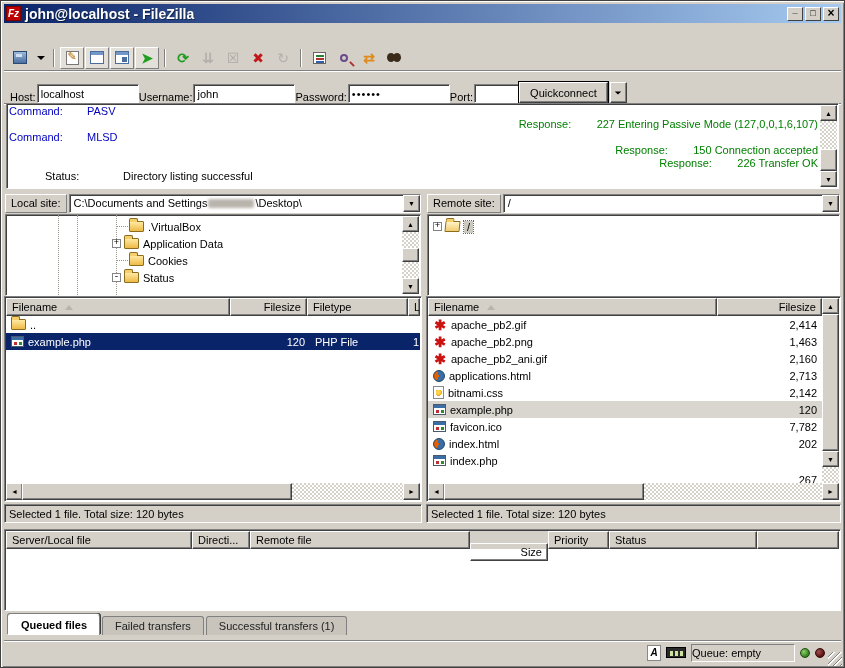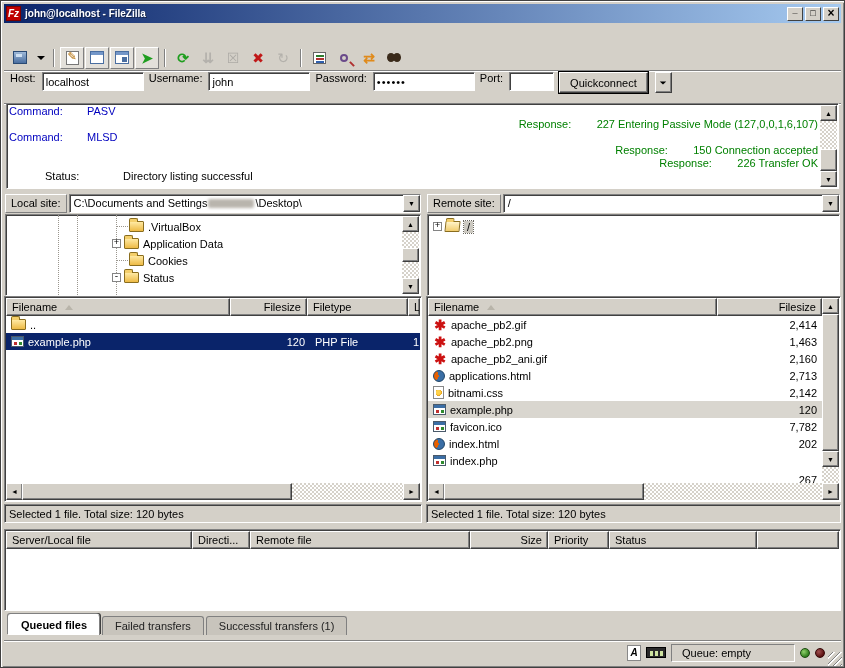--- a/index.html
+++ b/index.html
@@ -9,21 +9,21 @@
   .window { position:relative; width:845px; height:668px; background:#d4d0c8;
     border:1px solid #404040;
     box-shadow: inset 1px 1px 0 #ffffff, inset 2px 2px 0 #d4d0c8, inset -1px -1px 0 #808080; }
 
   
   .titlebar { position:absolute; left:3px; top:3px; right:3px; height:19px;
     background:linear-gradient(90deg,#0a246a,#a6caf0); display:flex; align-items:center; padding:0 2px; }
   .fz-logo { width:15px; height:15px; background:#bf0000; color:#fff; font-weight:bold;
     font-size:10px; display:flex; align-items:center; justify-content:center;
     border:1px solid #7a0000; margin-right:4px; font-style:italic; }
-  .title-text { color:#fff; font-weight:bold; font-size:10px; flex:1;
+  .title-text { color:#fff; font-weight:bold; font-size:14px; flex:1;
     text-shadow:1px 1px 0 rgba(0,0,0,.45); white-space:nowrap; }
   .win-btns { display:flex; gap:2px; }
   .win-btn { width:16px; height:14px; background:#d4d0c8; border:1px solid;
     border-color:#fff #404040 #404040 #fff; font-size:9px; line-height:11px;
     text-align:center; font-weight:bold; cursor:default; }
   .win-btn.min::before{content:"_"; position:relative; top:-3px;}
   .win-btn.max::before{content:"□";}
   .win-btn.close::before{content:"×"; font-size:12px; line-height:10px;}
 
   
@@ -54,21 +54,21 @@
   .magnifier { width:8px; height:8px; border:2px solid #6a4a8a; border-radius:50%; position:relative; }
   .magnifier::after { content:""; position:absolute; left:7px; top:7px; width:6px; height:2px; background:#b03030; transform:rotate(45deg); }
   .binocs { width:14px; height:9px; position:relative; }
   .binocs::before,.binocs::after { content:""; position:absolute; top:0; width:8px; height:9px; background:#3a2a1a; border-radius:50%; }
   .binocs::before{left:0;} .binocs::after{right:0;}
   .ico-filter { width:13px; height:12px; background:#fff; border:1px solid #666; position:relative; }
   .ico-filter::before { content:""; position:absolute; left:2px; top:2px; width:8px; height:2px; background:#2f7d2f; box-shadow:0 3px 0 #b03030, 0 6px 0 #2f5fad; }
 
   
   .quickbar { position:absolute; left:3px; top:71px; right:3px; height:32px;
-    display:flex; align-items:flex-start; padding-left:6px; gap:5px;
+    display:flex; align-items:flex-end; padding-left:6px; 
     border-bottom:1px solid #808080; box-shadow:0 1px 0 #fff; }
   .q-label { margin-right:1px; }
   .q-input { height:19px; background:#fff; border:1px solid; border-color:#808080 #fff #fff #808080;
     box-shadow:inset 1px 1px 0 #404040; font-family:"Liberation Sans",sans-serif; font-size:11px; padding:0 3px; }
   .q-host{width:102px;} .q-user{width:102px;} .q-pass{width:102px; letter-spacing:1px;} .q-port{width:45px;}
   .qc-btn { height:21px; padding:0 10px; background:#d4d0c8; border:1px solid;
     border-color:#fff #404040 #404040 #fff; box-shadow:inset -1px -1px 0 #808080, 0 0 0 1px #000;
     font-size:11px; text-decoration:none; }
   .qc-drop { width:17px; height:21px; background:#d4d0c8; border:1px solid; border-color:#fff #404040 #404040 #fff;
     box-shadow:inset -1px -1px 0 #808080; display:flex; align-items:center; justify-content:center; margin-left:2px; }
@@ -175,22 +175,22 @@
 
   
   .statusbar { position:absolute; left:3px; bottom:3px; right:3px; height:24px;
     border-top:1px solid #808080; box-shadow:inset 0 1px 0 #fff;
     display:flex; align-items:center; justify-content:flex-end; gap:5px; padding:0 16px 0 4px; }
   .sb-icon-a { width:14px; height:16px; background:#fff; border:1px solid #888;
     display:flex; align-items:center; justify-content:center; font-weight:bold; font-style:italic; font-size:10px; }
   .sb-badge { width:20px; height:11px; background:#2a2a2a; border:1px solid #000; position:relative; }
   .sb-badge::before { content:""; position:absolute; left:3px; top:3px; width:3px; height:5px;
     background:#cfe3a0; box-shadow:5px 0 0 #cfe3a0, 10px 0 0 #cfe3a0; }
-  .sb-queue { width:124px; height:18px; background:#d4d0c8; border:1px solid;
-    border-color:#808080 #fff #fff #808080; display:flex; align-items:center; padding:0 10px; }
+  .sb-queue { width:104px; height:18px; background:#d4d0c8; border:1px solid;
+    border-color:#808080 #fff #fff #808080; display:flex; align-items:center; padding:0 0; }
   .led { width:10px; height:10px; border-radius:50%; }
   .led.green { background:radial-gradient(circle at 35% 35%, #8fd06a, #2f7d1c 70%); border:1px solid #1c4a10; }
   .led.red { background:radial-gradient(circle at 35% 35%, #a05050, #5a1010 70%); border:1px solid #350808; }
   .grip { position:absolute; right:2px; bottom:1px; width:14px; height:14px;
     background:repeating-linear-gradient(135deg, transparent 0 3px, #808080 3px 4px, #fff 4px 5px); }
 </style>
 </head>
 <body>
 
 <div class="window">
@@ -542,21 +542,21 @@
     <div class="lheader">
       <div class="hcell" style="width:186px;">
           <span>Server/Local file</span>
         </div>
       <div class="hcell" style="width:58px;">
           <span>Directi...</span>
         </div>
       <div class="hcell" style="width:220px;">
           <span>Remote file</span>
         </div>
-      <div class="hcell right" style="width:78px;">
+      <div class="hcell right" style="width:78px;margin-top:12px;">
           <span>Size</span>
         </div>
       <div class="hcell" style="width:61px;">
           <span>Priority</span>
         </div>
       <div class="hcell" style="width:148px;">
           <span>Status</span>
         </div>
       <div class="hcell" style="flex:1;"></div>
     </div>

